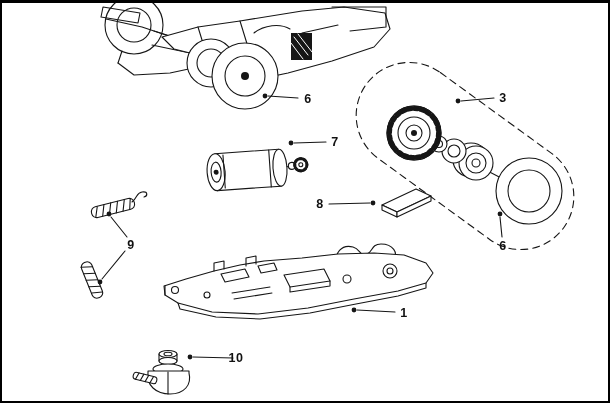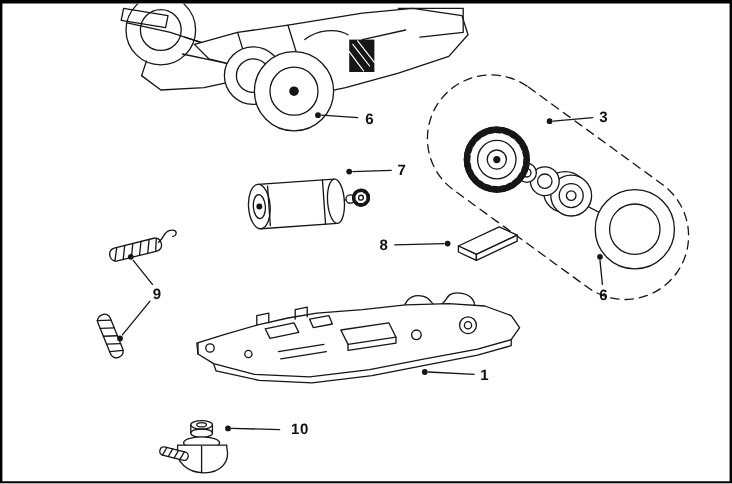--- a/index.html
+++ b/index.html
@@ -186,15 +186,15 @@
   <div class="part-label" style="left:333px; top:139px">7</div>
 
   <div class="part-label" style="left:318px; top:201px">8</div>
 
   <div class="part-label" style="left:501px; top:243px">6</div>
 
   <div class="part-label" style="left:129px; top:242px">9</div>
 
   <div class="part-label" style="left:402px; top:310px">1</div>
 
-  <div class="part-label" style="left:248px; top:355px">10</div>
+  <div class="part-label" style="left:234px; top:355px">10</div>
 
 </div>
 
 </body></html>

